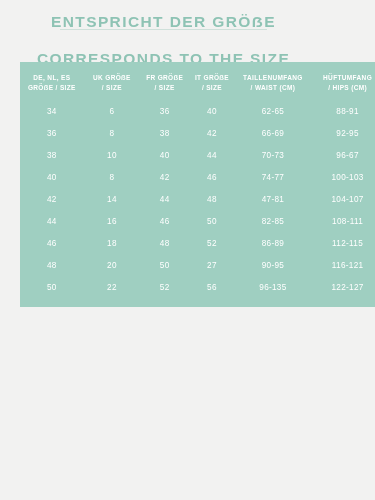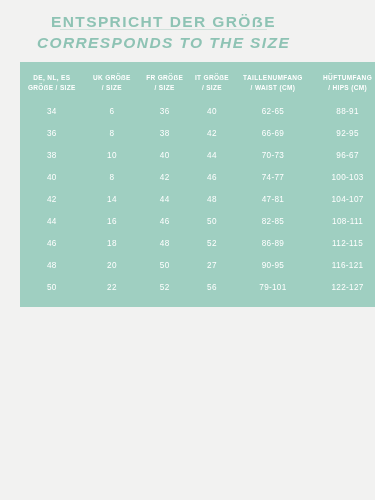--- a/index.html
+++ b/index.html
@@ -48,22 +48,21 @@
     font-weight: bold;
     letter-spacing: 1.4px;
     color: #8ec3b4;
     line-height: 19px;
     white-space: nowrap;
   }
   .title-line.one {
     z-index: 2;
   }
   .title-line.two {
-    margin-top: 2px;
-    font-style: italic;
+    margin-top: 18px;
   }
 
   
   .size-table {
     position: absolute;
     left: 20px;
     top: 62px;
     width: 364px;
     background: #9fcfc1;
     padding: 0;
@@ -223,20 +222,20 @@
           <td>50</td>
           <td>27</td>
           <td>90-95</td>
           <td>116-121</td>
         </tr>
         <tr>
           <td>50</td>
           <td>22</td>
           <td>52</td>
           <td>56</td>
-          <td>79-101</td>
+          <td>96-135</td>
           <td>122-127</td>
         </tr>
       </tbody>
     </table>
   </div>
 
 </div>
 
 </body></html>

